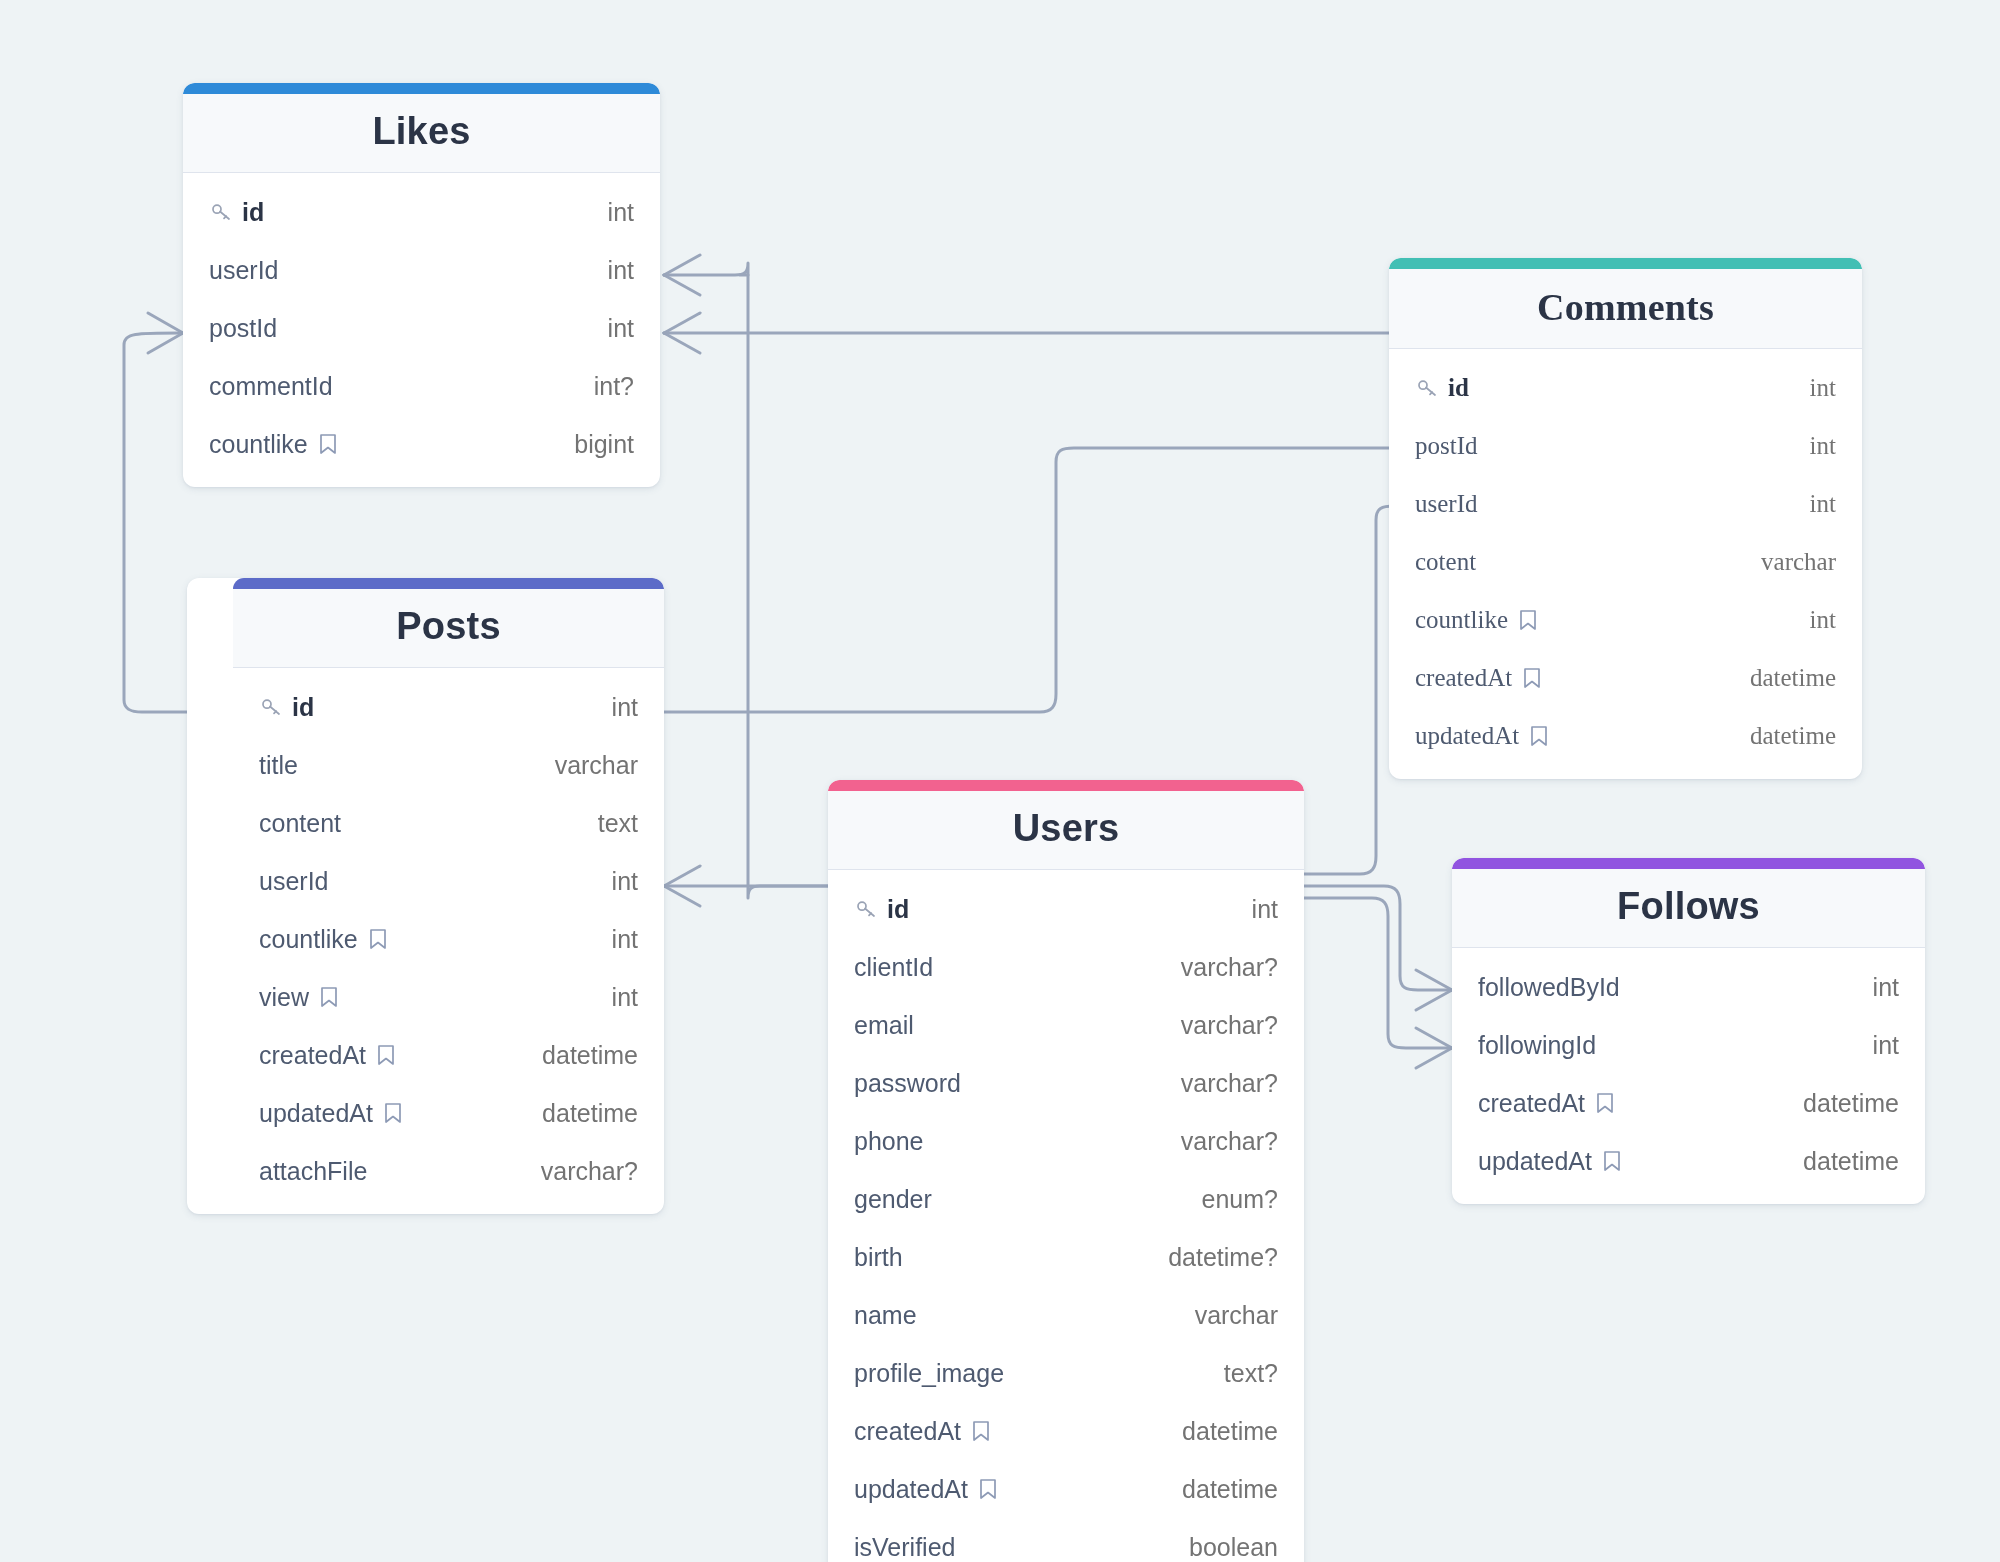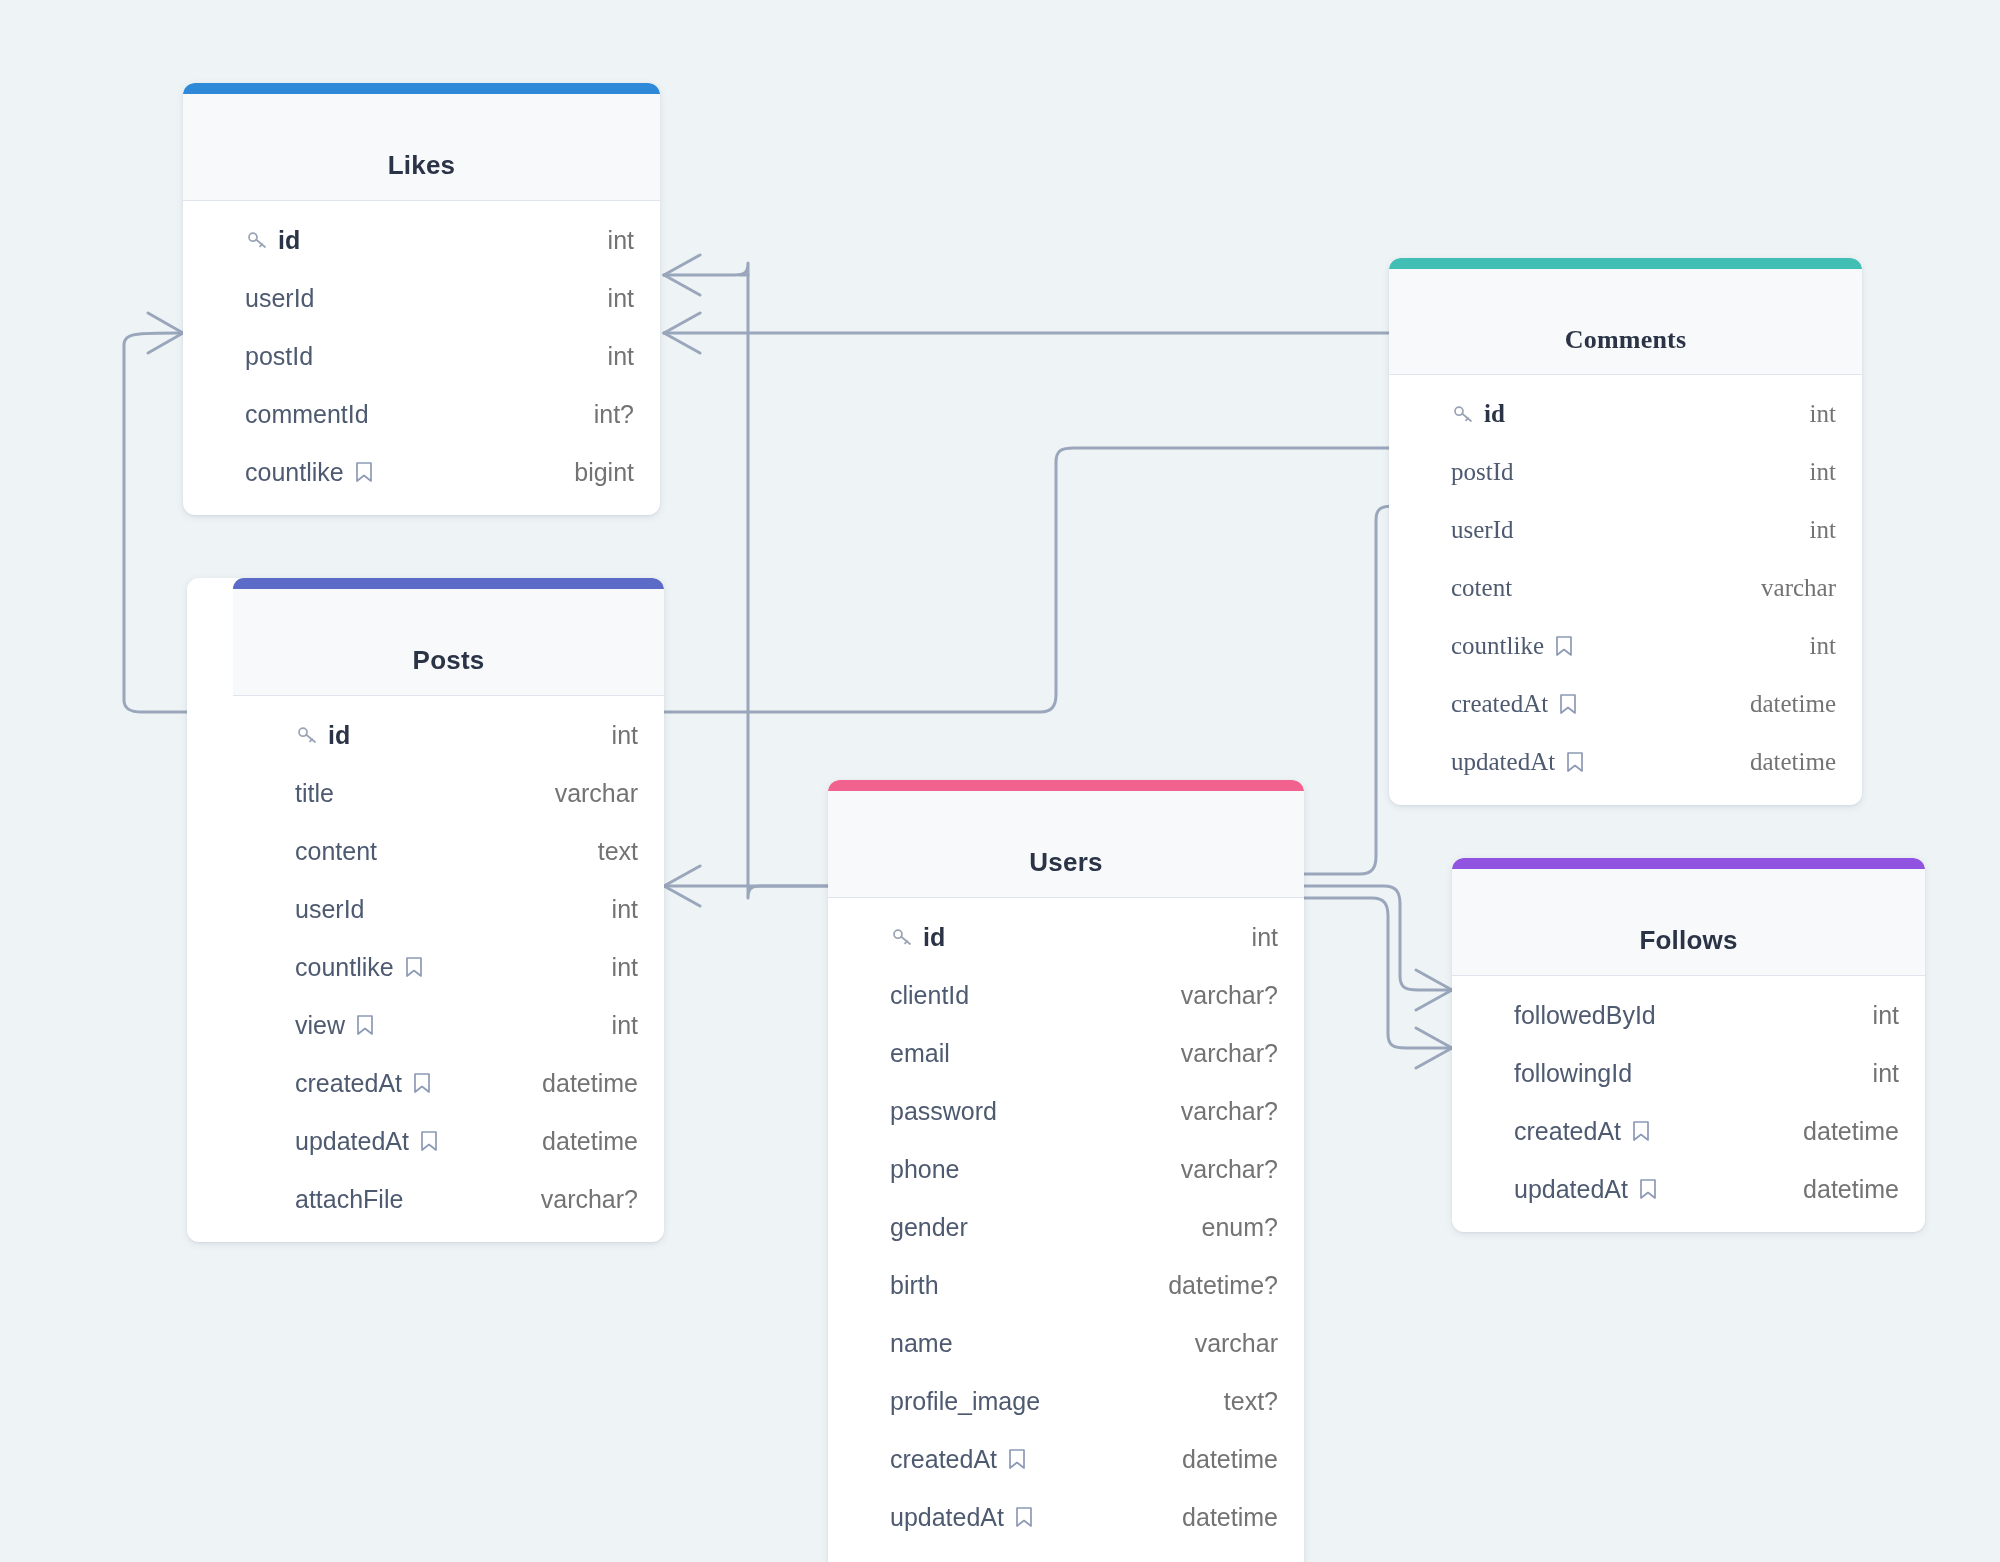--- a/index.html
+++ b/index.html
@@ -22,34 +22,33 @@
     overflow: hidden;
   }
   .accent-bar { height: 11px; width: 100%; border-radius: 12px 12px 0 0; }
   .table-header {
     background: #f7f9fb;
     border-bottom: 1px solid #dfe4ed;
     text-align: center;
     padding: 16px 0 19px 0;
   }
   .table-title {
-    font-size: 26px;
+    font-size: 38px;
     font-weight: 700;
     color: #2b3446;
     letter-spacing: 0.2px;
-    margin-top: 40px;
   }
   .field-list { padding: 10px 0 14px 0; }
   .field-row {
     display: flex;
     align-items: center;
     padding: 0 26px;
     height: 58px;
   }
-  .field-left { display: flex; align-items: center; gap: 9px; flex: 1 1 auto; min-width: 0; margin-left: 36px; }
+  .field-left { display: flex; align-items: center; gap: 9px; flex: 1 1 auto; min-width: 0; }
   .field-name {
     font-size: 25px;
     color: #4e5a70;
     white-space: nowrap;
   }
   .field-row.pk .field-name { font-weight: 700; color: #2b3446; }
   .field-type {
     font-size: 25px;
     color: #737373;
     white-space: nowrap;

